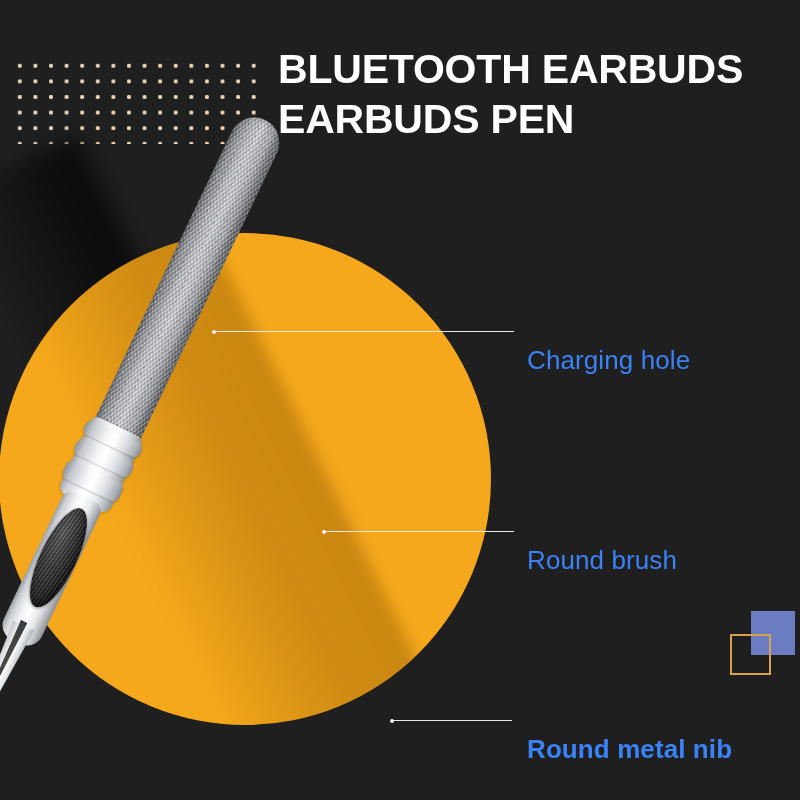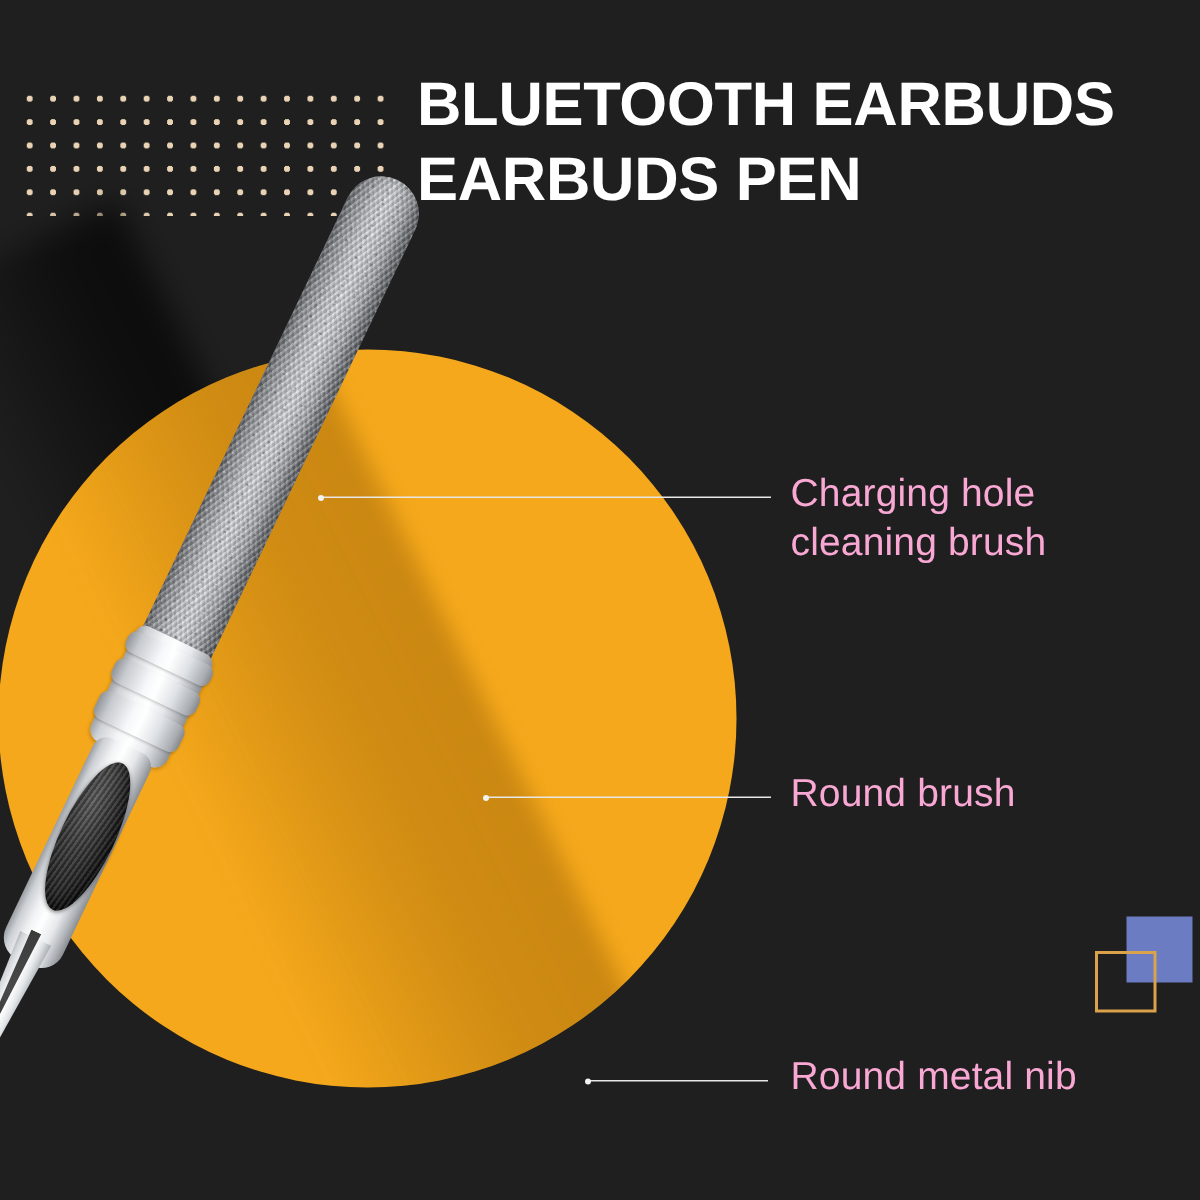--- a/index.html
+++ b/index.html
@@ -254,30 +254,31 @@
     border-radius: 50%;
     background: #f2f2f2;
   }
   #leader-1 { left: 214px; top: 331px; width: 300px; }
   #leader-2 { left: 324px; top: 531px; width: 190px; }
   #leader-3 { left: 392px; top: 720px; width: 120px; }
 
   
   .callout {
     position: absolute;
-    color: #f9a8d4;
+    color: #3b82f6;
     font-size: 26px;
     line-height: 33px;
     font-weight: 400;
     letter-spacing: 0.1px;
     z-index: 9;
+    margin-top: 32px;
   }
   #callout-1 { left: 527px; top: 312px; }
   #callout-2 { left: 527px; top: 512px; }
-  #callout-3 { left: 527px; top: 701px; }
+  #callout-3 { left: 527px; top: 701px; font-weight: bold; }
   .callout .cline { display: block; white-space: nowrap; }
 
   
   #deco-square-blue {
     position: absolute;
     left: 751px;
     top: 611px;
     width: 44px;
     height: 44px;
     background: #6b7cc2;
@@ -331,21 +332,20 @@
   </div>
   <div class="leader" id="leader-2">
     <span class="dot"></span>
   </div>
   <div class="leader" id="leader-3">
     <span class="dot"></span>
   </div>
 
   <div class="callout" id="callout-1">
     <span class="cline">Charging hole</span>
-    <span class="cline">cleaning brush</span>
   </div>
   <div class="callout" id="callout-2">
     <span class="cline">Round brush</span>
   </div>
   <div class="callout" id="callout-3">
     <span class="cline">Round metal nib</span>
   </div>
 
   <div id="deco-square-blue"></div>
   <div id="deco-square-outline"></div>

